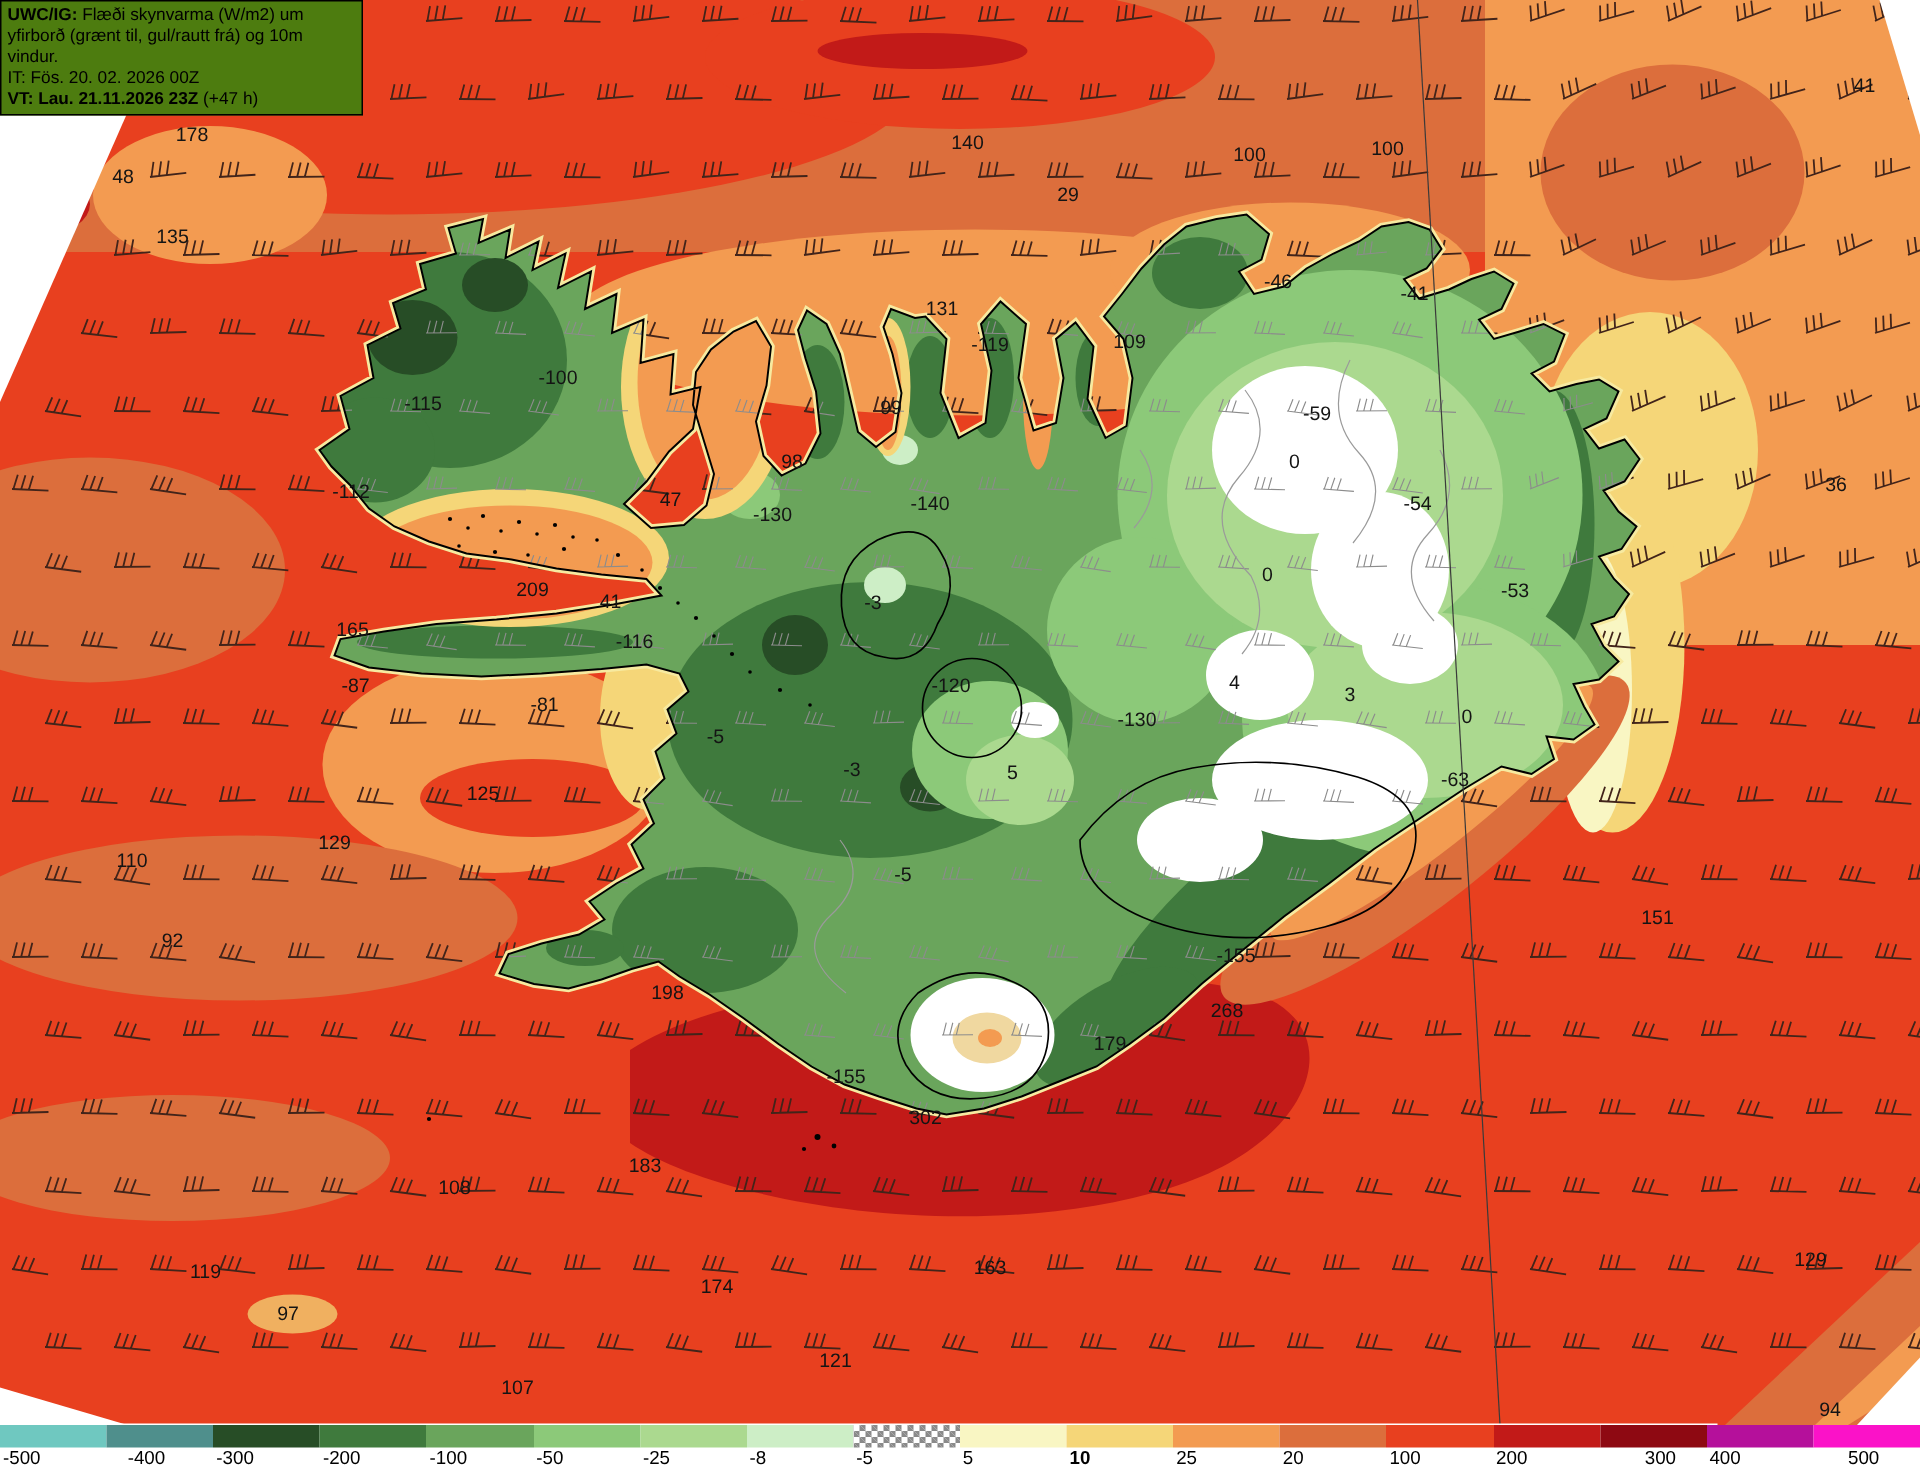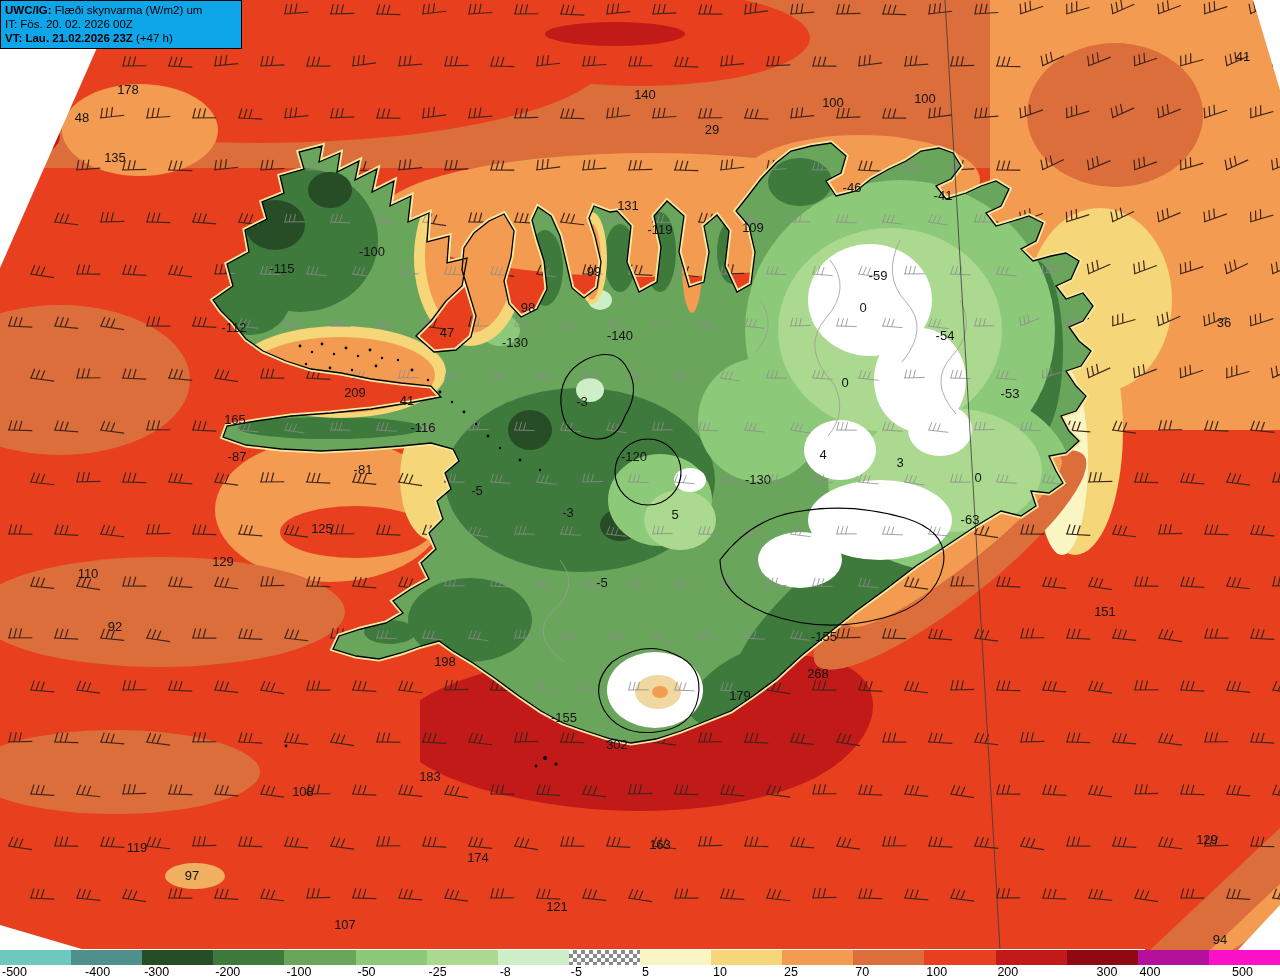--- a/index.html
+++ b/index.html
@@ -1,20 +1,20 @@
 <!DOCTYPE html>
 <html><head>
 <meta charset="utf-8">
 <style>
   html,body{margin:0;padding:0;background:#fff;}
   .stage{position:relative;width:1280px;height:978px;overflow:hidden;background:#fff;
          font-family:"Liberation Sans",sans-serif;}
   .map-svg{position:absolute;left:0;top:0;}
   .maplabel{font-family:"Liberation Sans",sans-serif;font-size:13px;fill:#141414;text-anchor:middle;}
-  .titlebox{position:absolute;left:0;top:0;width:232px;background:#0ea5e9;border:1px solid #000;
+  .titlebox{position:absolute;left:0;top:0;width:232px;background:#4d7c0f;border:1px solid #000;
             padding:2px 4px 3px 4px;font-size:11.5px;line-height:1.22;color:#000;z-index:5;}
   .cbar-wrap{position:absolute;left:0;top:949px;width:1145px;height:29px;background:#fff;z-index:4;}
   .cbar{position:absolute;left:0;top:1px;width:1280px;height:15px;display:flex;}
   .cseg{flex:1 1 auto;height:15px;}
   .checker{background-image:
       linear-gradient(45deg,#8a8a8a 25%,transparent 25%,transparent 75%,#8a8a8a 75%),
       linear-gradient(45deg,#8a8a8a 25%,#fff 25%,#fff 75%,#8a8a8a 75%);
       background-size:8px 8px;background-position:0 0,4px 4px;background-color:#fff;}
   .cbar-labels{position:absolute;left:0;top:16px;width:1280px;height:13px;}
   .clab{position:absolute;top:0;font-size:12.5px;color:#000;font-family:"Liberation Sans",sans-serif;}
@@ -1235,22 +1235,23 @@
   <g fill="#ffffff">
     <polygon points="0,0 118,0 0,268"></polygon>
     <polygon points="1253,0 1280,0 1280,90"></polygon>
     <polygon points="0,925 85,950 0,950"></polygon>
     <polygon points="1238,950 1280,905 1280,950"></polygon>
   </g>
 </svg>
 
 <div class="titlebox">
   <div><b>UWC/IG:</b><span> Flæði skynvarma (W/m2) um</span></div>
+  <div><span>yfirborð (grænt til, gul/rautt frá) og 10m vindur.</span></div>
   <div><span>IT: Fös. 20. 02. 2026 00Z</span></div>
-  <div><b>VT: Lau. 21.02.2026 23Z</b><span> (+47 h)</span></div>
+  <div><b>VT: Lau. 21.11.2026 23Z</b><span> (+47 h)</span></div>
 </div>
 
 <div class="cbar-wrap">
   <div class="cbar" id="cbar">
         <div class="cseg" style="background: rgb(111, 200, 192);"></div>
         <div class="cseg" style="background: rgb(79, 143, 140);"></div>
         <div class="cseg" style="background: rgb(39, 77, 38);"></div>
         <div class="cseg" style="background: rgb(63, 122, 61);"></div>
         <div class="cseg" style="background: rgb(106, 165, 92);"></div>
         <div class="cseg" style="background: rgb(140, 201, 121);"></div>
@@ -1271,23 +1272,23 @@
         <span class="clab" style="left: 2px;">-500</span>
         <span class="clab" style="left: 73.1px; margin-left: 12px;">-400</span>
         <span class="clab" style="left: 144.2px;">-300</span>
         <span class="clab" style="left: 215.3px;">-200</span>
         <span class="clab" style="left: 286.4px;">-100</span>
         <span class="clab" style="left: 357.5px;">-50</span>
         <span class="clab" style="left: 428.6px; text-align: center;">-25</span>
         <span class="clab" style="left: 499.7px;">-8</span>
         <span class="clab" style="left: 570.8px;">-5</span>
         <span class="clab" style="left: 641.9px;">5</span>
-        <span class="clab" style="left: 713px;">10</span>
+        <span class="clab" style="left: 713px; font-weight: bold;">10</span>
         <span class="clab" style="left: 784.1px;">25</span>
-        <span class="clab" style="left: 855.2px;">70</span>
+        <span class="clab" style="left: 855.2px;">20</span>
         <span class="clab" style="left: 926.3px;">100</span>
         <span class="clab" style="left: 997.4px;">200</span>
         <span class="clab" style="left: 1068.5px; margin-left: 28px;">300</span>
         <span class="clab" style="left: 1139.6px;">400</span>
         <span class="clab" style="left: 1190px; margin-left: 42px;">500</span>
       </div>
 </div>
 
 </div>
 

